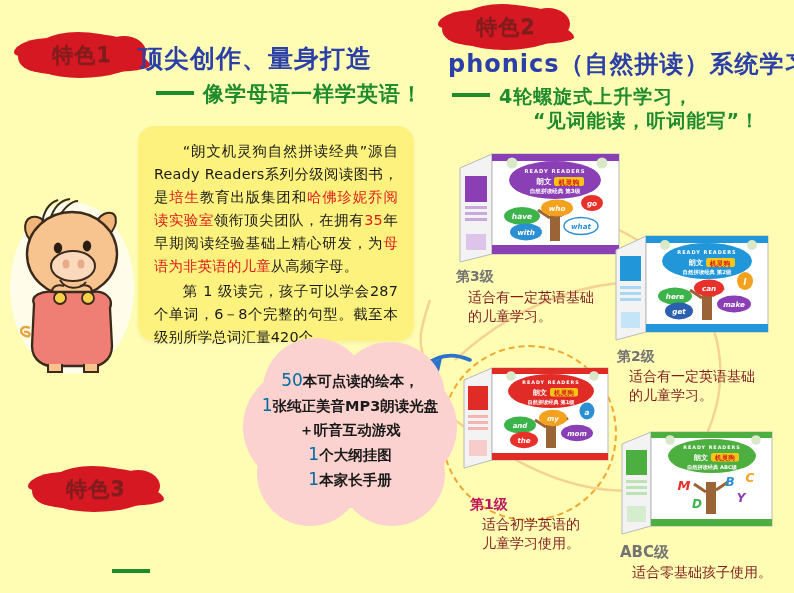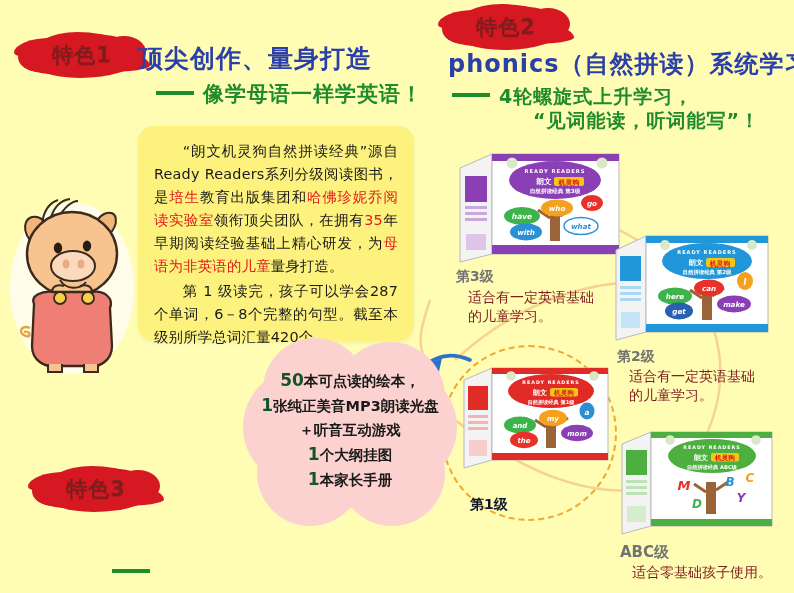--- a/index.html
+++ b/index.html
@@ -81,31 +81,31 @@
   .pink-blob {
     position:absolute; left:243px; top:338px;
     width:214px; height:200px;
   }
   .pink-blob .petal { position:absolute; background:#fbd2cf; border-radius:50%; }
   .pink-text {
     position:absolute; left:243px; top:368px; width:214px;
     text-align:center; z-index:6;
     font-size:14.5px; line-height:24px; color:#1a1a1a; font-weight:600;
   }
-  .pink-text .num { color:#14532d; font-size:17px; font-weight:bold; }
+  .pink-text .num { color:#0369a1; font-size:17px; font-weight:normal; }
 
   
   .boxwrap { position:absolute; }
   .prodbox { position:relative; width:100%; height:100%; }
 
   .level-label { position:absolute; font-weight:bold; font-size:14px; }
   .level-desc  { position:absolute; font-size:14px; color:#7f1d1d; line-height:19px;margin-left:12px; }
 
   .lv-blue  { color:#737373; }
-  .lv-red   { color:#0f172a; }
+  .lv-red   { color:#be185d; }
 
   
   .dashcircle {
     position:absolute; left:441px; top:345px;
     width:176px; height:176px;
     border:2px dashed #f0a830; border-radius:50%;
   }
   svg.overlay { position:absolute; left:0; top:0; width:794px; height:593px; pointer-events:none; }
 </style>
 </head>
@@ -132,21 +132,21 @@
   </div>
 
   <div class="h-main" style="left:138px; top:42px;">顶尖创作、量身打造</div>
 
   <div class="h-sub" style="left:156px; top:80px;">
     <span class="dash"></span><span>像学母语一样学英语！</span>
   </div>
 
   <div class="card">
     <p class="indent">
-      <span>“朗文机灵狗自然拼读经典”源自Ready Readers系列分级阅读图书，是</span><span class="hl">培生</span><span>教育出版集团和</span><span class="hl">哈佛珍妮乔阅读实验室</span><span>领衔顶尖团队，在拥有</span><span class="hl">35</span><span>年早期阅读经验基础上精心研发，为</span><span class="hl">母语为非英语的儿童</span><span>量身打造。</span>
+      <span>“朗文机灵狗自然拼读经典”源自Ready Readers系列分级阅读图书，是</span><span class="hl">培生</span><span>教育出版集团和</span><span class="hl">哈佛珍妮乔阅读实验室</span><span>领衔顶尖团队，在拥有</span><span class="hl">35</span><span>年早期阅读经验基础上精心研发，为</span><span class="hl">母语为非英语的儿童</span><span>从高频字母。</span>
     </p>
     <p class="indent" style="margin-top:2px;">第 1 级读完，孩子可以学会287个单词，6－8个完整的句型。截至本级别所学总词汇量420个。</p>
   </div>
 
   <svg class="pig" viewBox="0 0 128 180">
     <ellipse cx="64" cy="92" rx="62" ry="86" fill="#fffdf0" opacity=".9"></ellipse>
 
     <path d="M22,44 C12,32 18,16 32,22 C42,27 44,42 38,52 Z" fill="#f2b579" stroke="#3a2a1c" stroke-width="2"></path>
     <path d="M100,40 C112,28 110,12 96,18 C86,23 84,38 90,48 Z" fill="#f2b579" stroke="#3a2a1c" stroke-width="2"></path>
 
@@ -344,20 +344,24 @@
       <text x="131" y="55" font-size="7.4" fill="#fff" text-anchor="middle" font-style="italic" font-weight="bold">a</text>
       <ellipse cx="68" cy="80" rx="14" ry="8.2" fill="#e8312a"></ellipse>
       <text x="68" y="83" font-size="7" fill="#fff" text-anchor="middle" font-style="italic" font-weight="bold">the</text>
       <ellipse cx="121" cy="73" rx="16" ry="8.2" fill="#8b3fb5"></ellipse>
       <text x="121" y="76" font-size="7" fill="#fff" text-anchor="middle" font-style="italic" font-weight="bold">mom</text>
       <circle cx="55" cy="16" r="4.8" fill="#d9e9c8"></circle>
       <circle cx="138" cy="16" r="4.8" fill="#d9e9c8"></circle>
     </svg>
   </div>
   <div class="level-label lv-red" style="left:470px; top:496px;">第1级</div>
+  <div class="level-desc" style="left:470px; top:515px;">
+    <div>适合初学英语的</div>
+    <div>儿童学习使用。</div>
+  </div>
 
   <div class="boxwrap" style="left:614px; top:424px; width:166px; height:114px;">
     <svg class="prodbox" viewBox="0 0 166 114">
       <path d="M8,20 L37,8 L37,102 L8,110 Z" fill="#f3f3f3" stroke="#b9b9b9" stroke-width="1"></path>
       <rect x="12" y="26" width="21" height="25" fill="#4caf3f"></rect>
       <rect x="12" y="56" width="21" height="3" fill="#bde3b5"></rect>
       <rect x="12" y="62" width="21" height="3" fill="#bde3b5"></rect>
       <rect x="12" y="68" width="21" height="3" fill="#bde3b5"></rect>
       <rect x="13" y="82" width="19" height="16" fill="#d6eccf"></rect>
       <rect x="37" y="8" width="121" height="94" fill="#ffffff" stroke="#b9b9b9" stroke-width="1"></rect>

